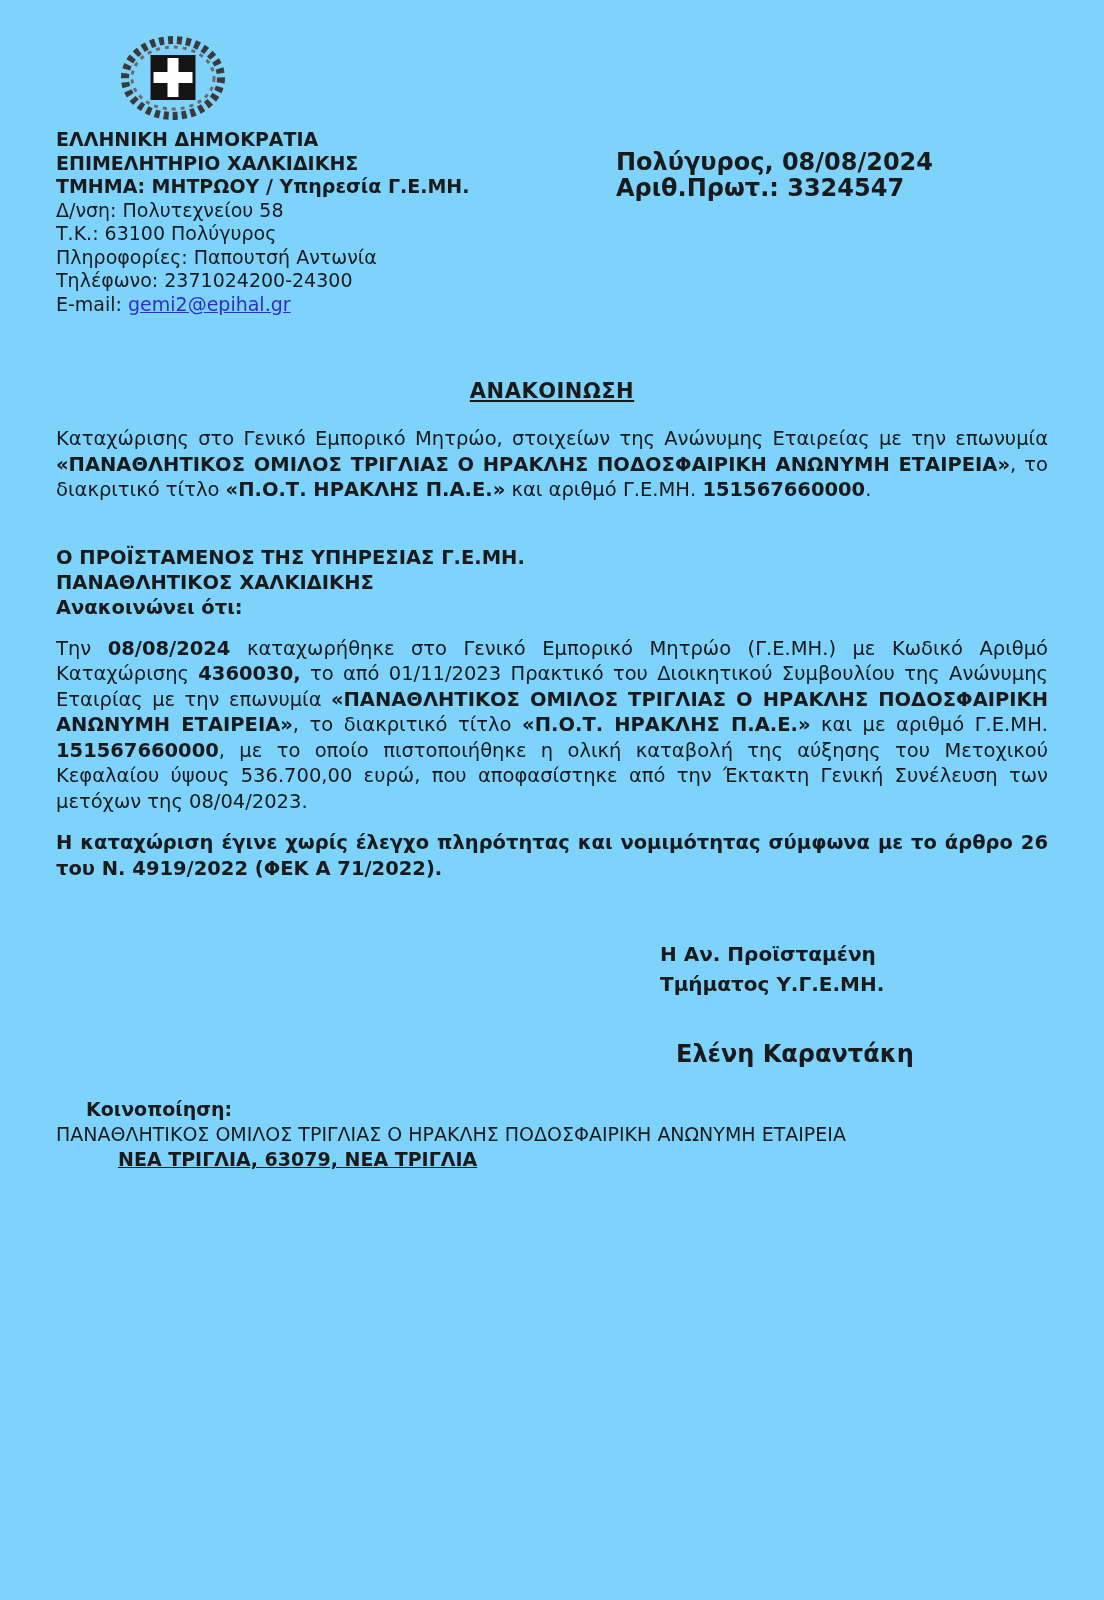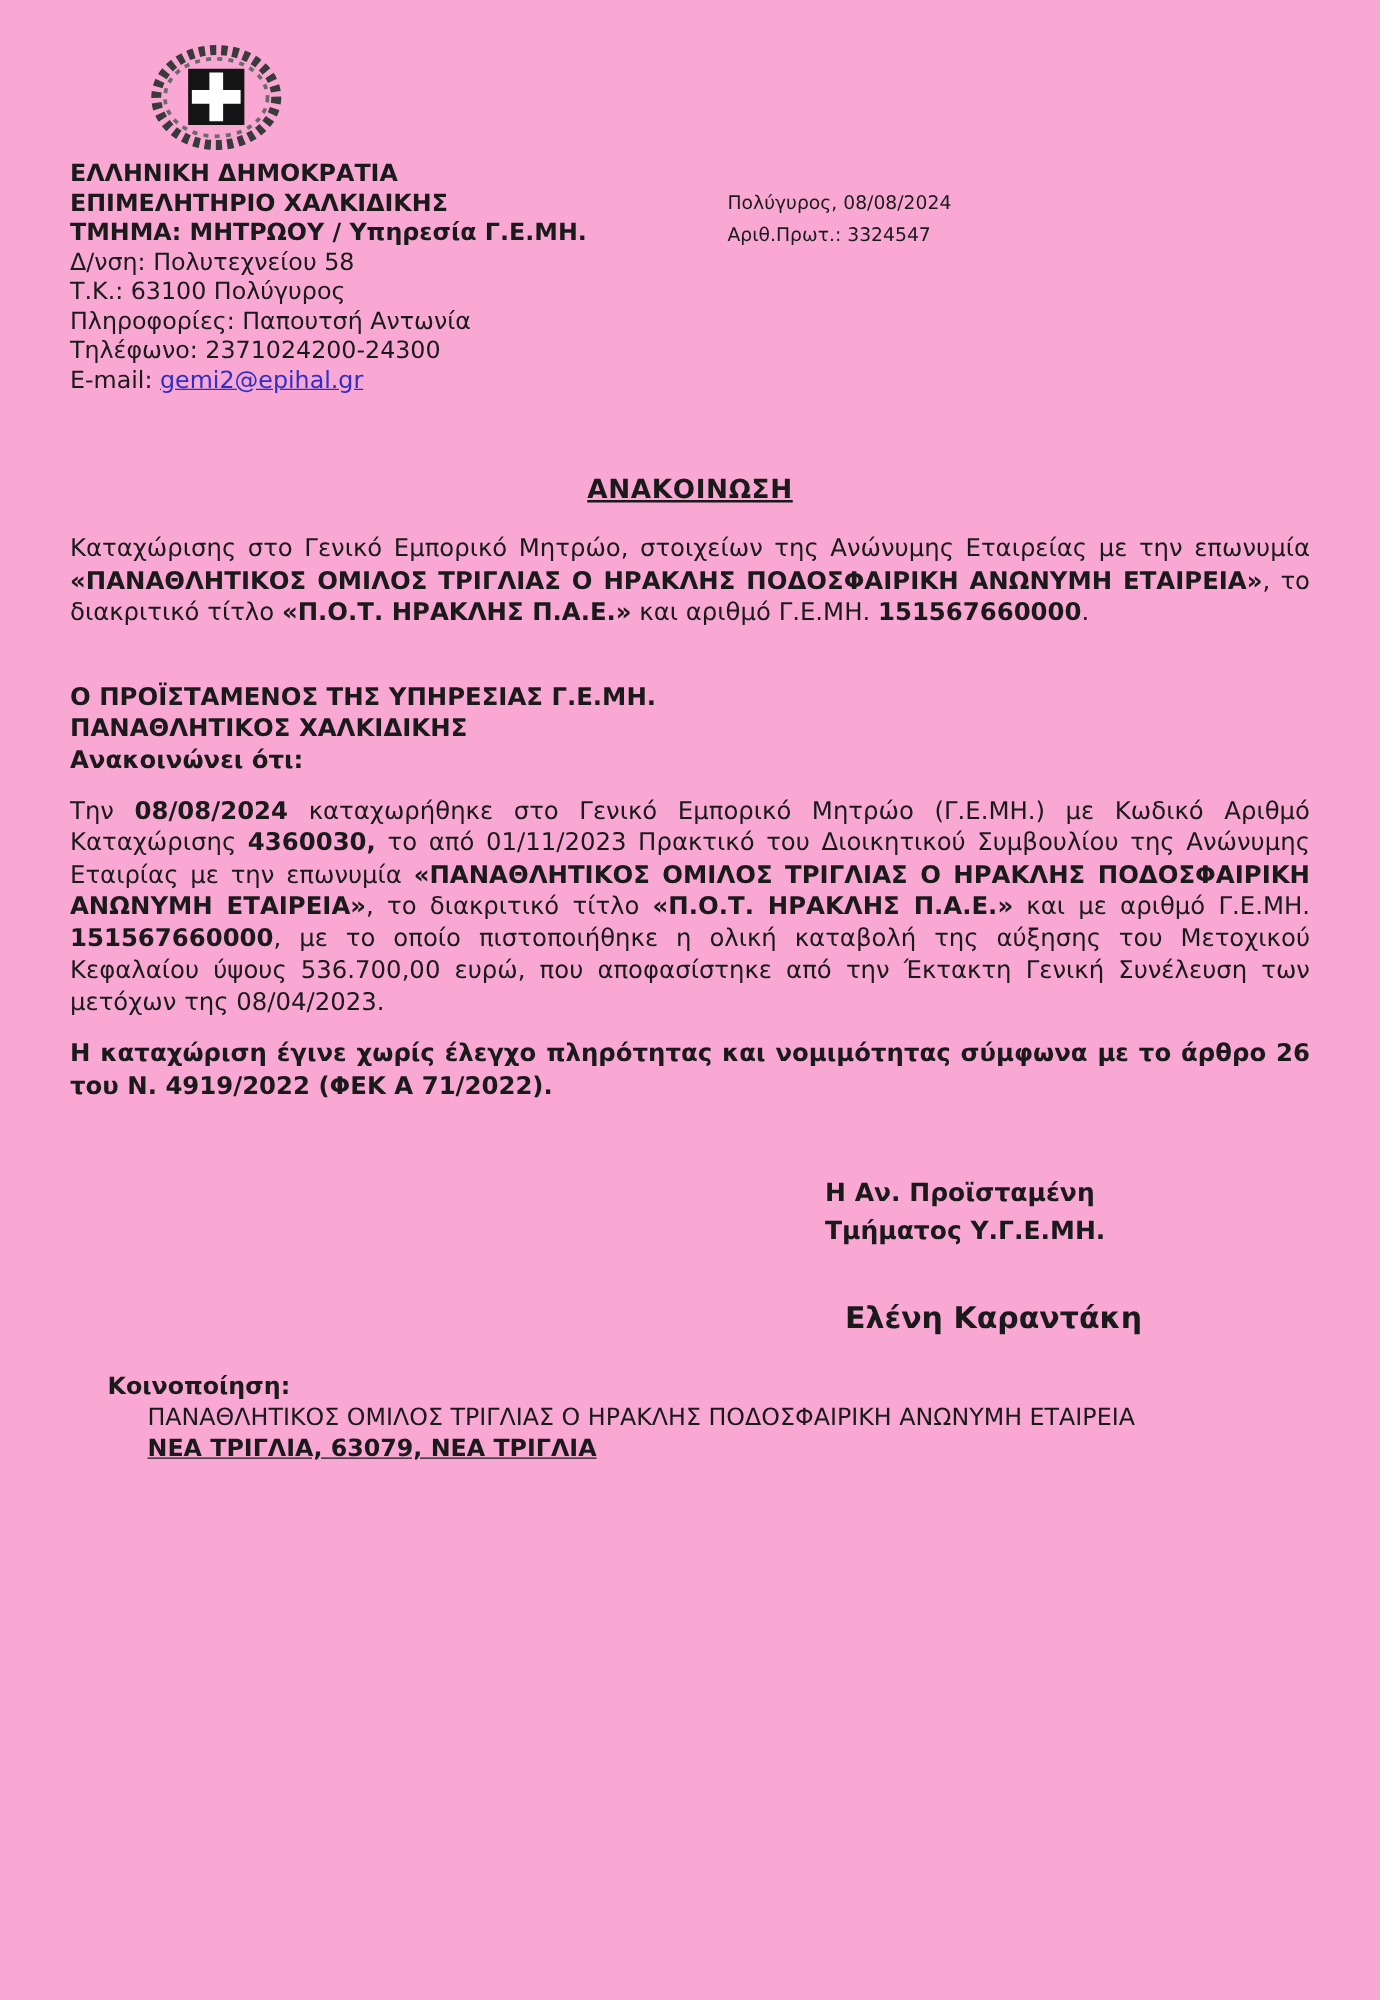--- a/index.html
+++ b/index.html
@@ -7,37 +7,37 @@
     width: 1104px; height: 1600px;
     font-family: "DejaVu Sans", "Liberation Sans", sans-serif;
     color: #1a1a1a;
     overflow: hidden;
   }
   .page {
     position: relative;
     width: 1104px; height: 1600px;
     padding: 35px 56px 0 56px;
     box-sizing: border-box;
-    background: #f9a8d4;
+    background: #7dd3fc;
   }
   .b { font-weight: bold; }
 
   
   .emblem-wrap { margin-left: 62px; width: 110px; height: 85px; }
 
   
   .header-row { position: relative; margin-top: 8px; }
   .header-left { width: 560px; font-size: 19px; line-height: 23.5px; }
   .header-left .org { font-weight: bold; }
   .email-line a {
     color: #2f2fc4; text-decoration: underline; cursor: pointer;
   }
   .header-right {
-    position: absolute; left: 526px; top: 21px;
-    font-size: 15px; line-height: 26px;
+    position: absolute; left: 560px; top: 21px;
+    font-size: 24px; line-height: 26px; font-weight: bold;
   }
 
   
   .doc-title {
     margin-top: 62px;
     text-align: center;
     font-size: 21px; font-weight: bold; text-decoration: underline;
     line-height: 26px;
     letter-spacing: 0.5px;
   }
@@ -73,21 +73,21 @@
     text-align: justify;
   }
   .verification .url { white-space: nowrap; }
 
   
   .notification { margin-top: 28px; font-size: 19px; line-height: 24px; }
   .notification-label {
     margin-left: 30px;
     font-weight: bold; 
   }
-  .notification-company { margin-left: 62px; margin-top: 1px; }
+  .notification-company { margin-top: 1px; }
   .notification-address {
     margin-left: 62px; margin-top: 1px;
     font-weight: bold; text-decoration: underline;
   }
 </style>
 </head>
 <body>
 
 <div class="page">
 

